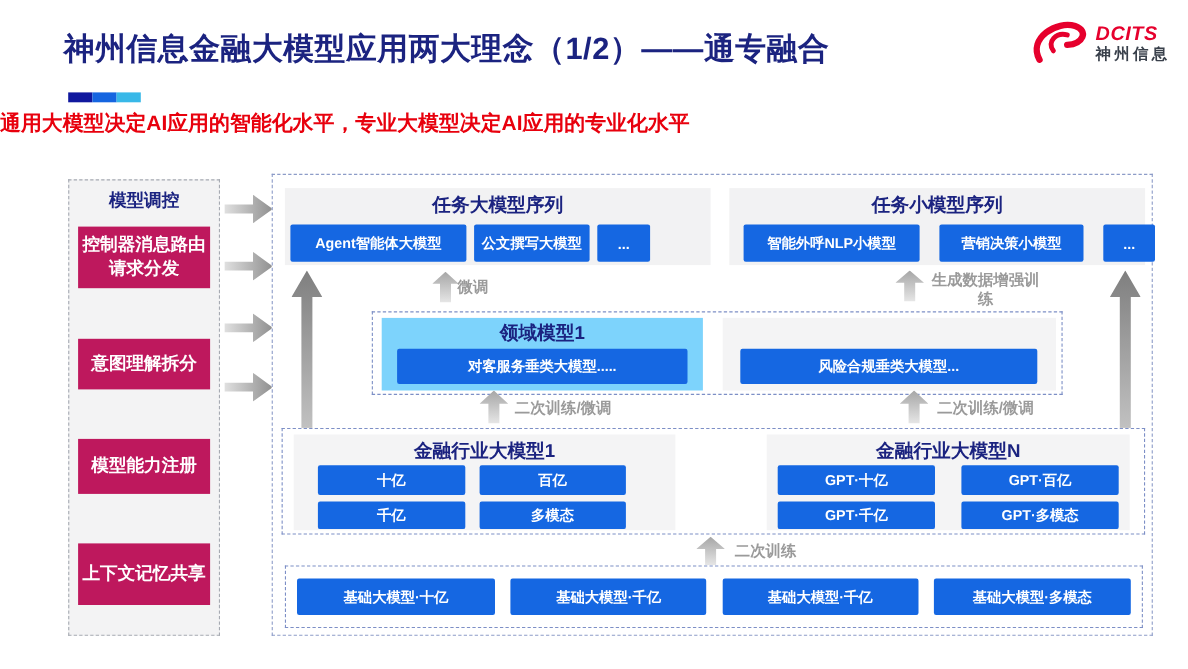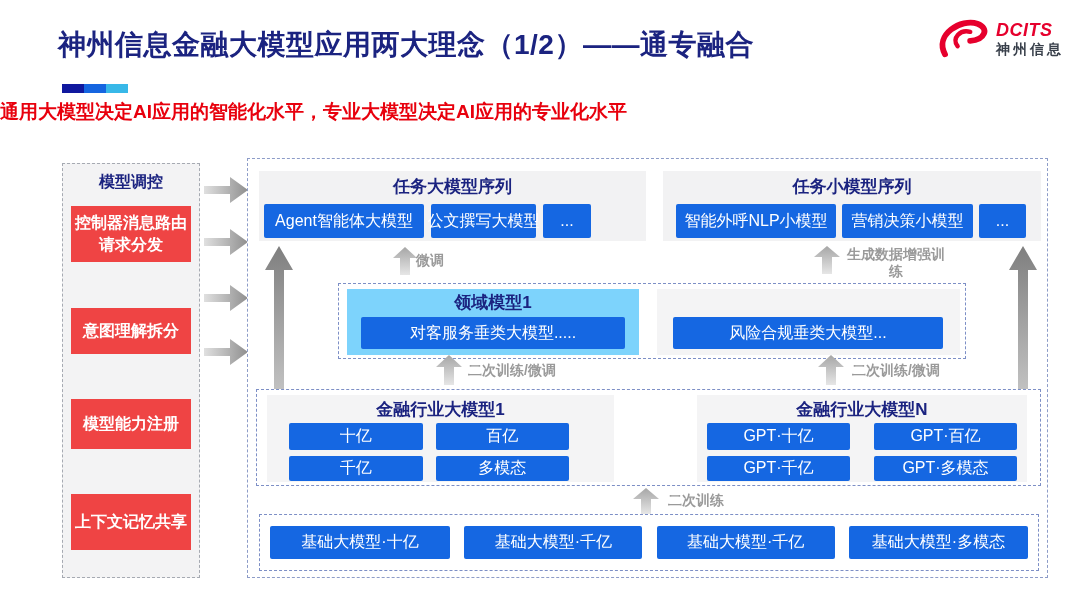--- a/index.html
+++ b/index.html
@@ -27,34 +27,34 @@
   .logo-brand{font-size:18px;font-weight:bold;font-style:italic;color:#e6002d;letter-spacing:.5px;}
   .logo-cn{font-size:14px;color:#39404b;letter-spacing:3px;font-weight:bold;margin-top:2px;}
   
   .sidebar{
     left:62px;top:163px;width:138px;height:415px;
     background:#f3f3f4;border:1px dashed #a6aab2;box-sizing:border-box;
   }
   .sb-title{position:absolute;top:8px;left:0;width:100%;text-align:center;
     font-size:16px;font-weight:bold;color:#1b2380;}
   .sb-btn{
-    position:absolute;left:8px;right:8px;background:#ef4444;color:#fff;
+    position:absolute;left:8px;right:8px;background:#be185d;color:#fff;
     font-size:16px;font-weight:bold;display:flex;align-items:center;justify-content:center;
     text-align:center;line-height:1.35;padding:2px;box-sizing:border-box;
   }
   
   .main{
     left:247px;top:158px;width:801px;height:420px;
     border:1px dashed #8d9cc8;box-sizing:border-box;background:#fff;
   }
   .graybox{position:absolute;background:#f2f2f3;box-sizing:border-box;}
   .boxhead{position:absolute;top:4px;left:0;width:100%;text-align:center;
     font-size:17px;font-weight:bold;color:#1b2380;white-space:nowrap;}
   .node{
-    background:#1567e2;color:#fff;font-weight:normal;font-size:16px;
+    background:#1567e2;color:#fff;font-weight:bold;font-size:13px;
     display:flex;align-items:center;justify-content:center;text-align:center;
     border-radius:2px;box-sizing:border-box;white-space:nowrap;
   }
   .btnrow{position:absolute;display:flex;}
   .dashedbox{position:absolute;border:1px dashed #7d8fc6;box-sizing:border-box;background:#fff;}
   .flowlabel{position:absolute;font-size:14px;font-weight:bold;color:#9a9a9a;white-space:nowrap;}
   .flowlabel.wrap{white-space:normal;text-align:center;line-height:1.2;}
   .grid22{position:absolute;display:grid;grid-template-columns:1fr 1fr;grid-row-gap:6px;}
   .baserow{position:absolute;display:flex;justify-content:space-between;align-items:center;}
   svg{display:block;}
@@ -124,21 +124,21 @@
     <div class="graybox" style="left:11px;top:12px;width:387px;height:70px;">
       <div class="boxhead">任务大模型序列</div>
       <div class="btnrow" style="left:5px;top:33px;gap:7px;">
         <div class="node" style="width:160px;height:34px;">Agent智能体大模型</div>
         <div class="node" style="width:105px;height:34px;">公文撰写大模型</div>
         <div class="node" style="width:48px;height:34px;">...</div>
       </div>
     </div>
     <div class="graybox" style="left:415px;top:12px;width:378px;height:70px;">
       <div class="boxhead">任务小模型序列</div>
-      <div class="btnrow" style="left:13px;top:33px;gap:6px;">
+      <div class="btnrow" style="left:13px;top:33px;gap:18px;">
         <div class="node" style="width:160px;height:34px;">智能外呼NLP小模型</div>
         <div class="node" style="width:131px;height:34px;">营销决策小模型</div>
         <div class="node" style="width:47px;height:34px;">...</div>
       </div>
     </div>
 
     <span class="abs" style="left:17px;top:87px;">
       <svg width="28" height="237">
           <defs>
             <linearGradient id="gt" x1="0" y1="0" x2="0" y2="1">

